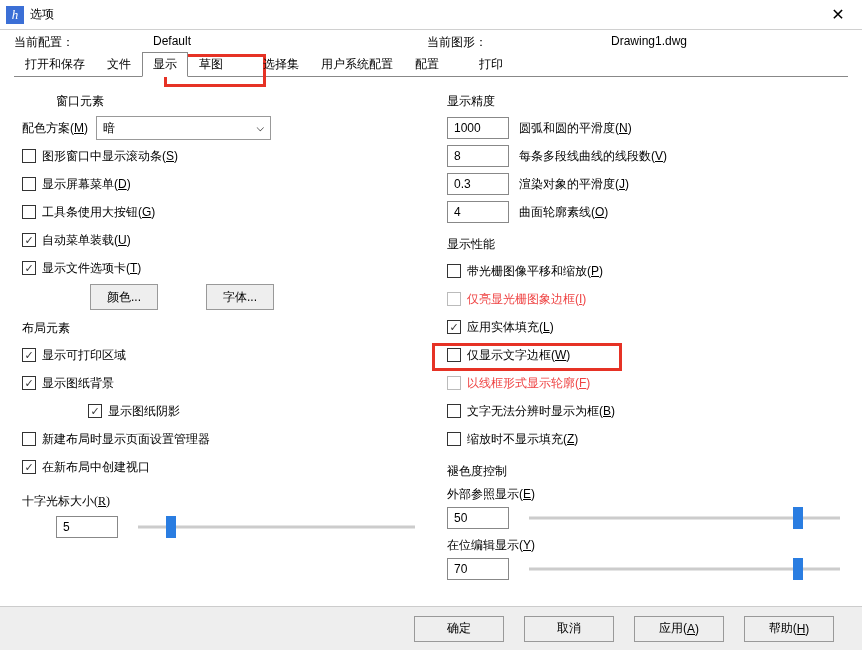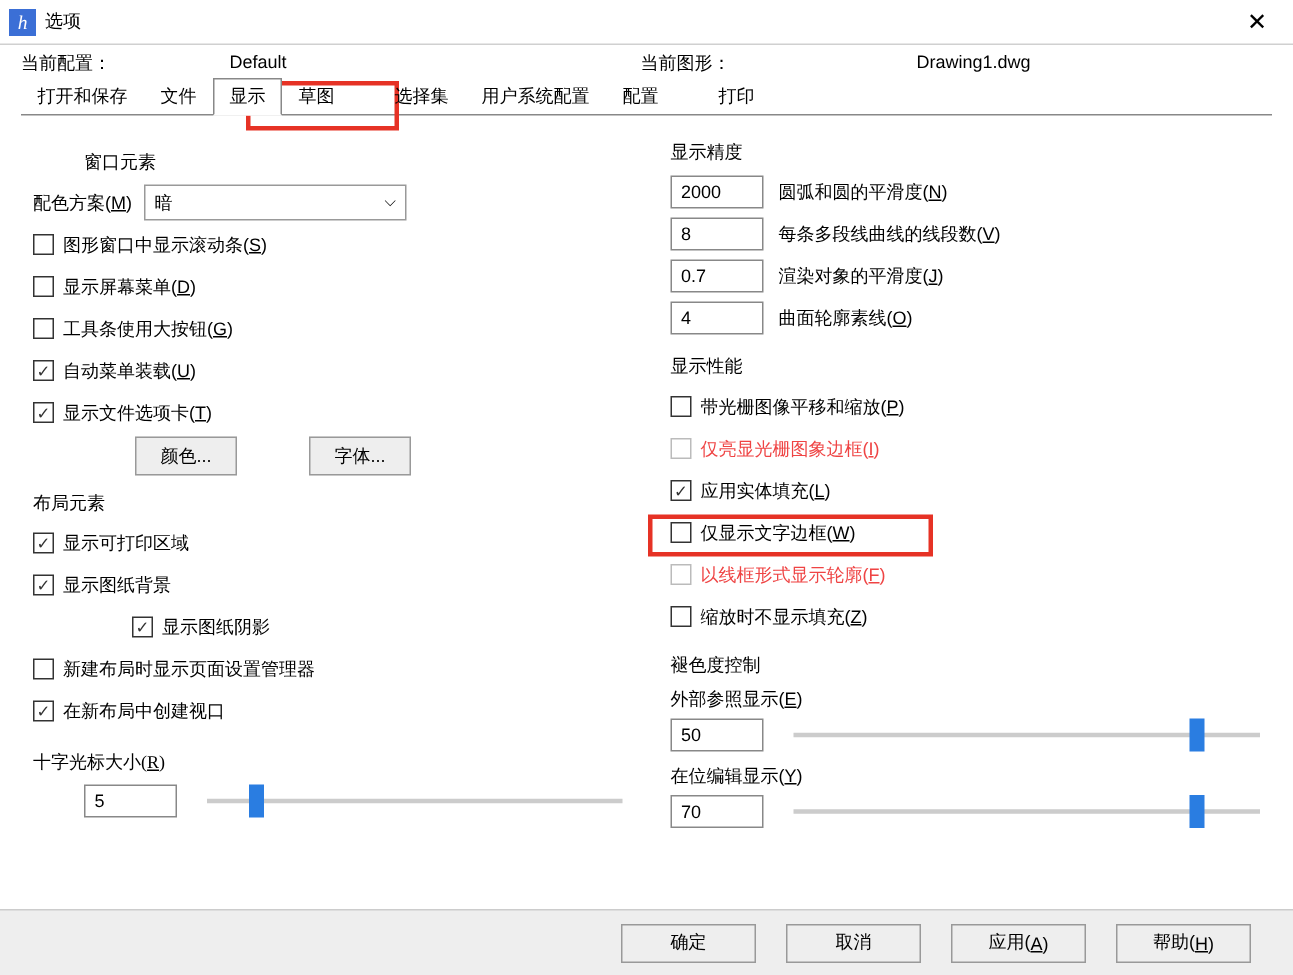--- a/index.html
+++ b/index.html
@@ -72,21 +72,20 @@
   }
   .red-highlight {
     position: absolute;
     border: 3px solid #e63225;
     pointer-events: none;
   }
   .content {
     padding: 10px 22px 8px;
     display: flex;
     gap: 32px;
-    align-items: center;
   }
   .col { flex: 1; }
   .section-title { margin: 6px 0 6px 34px; }
   .section-title.noindent { margin-left: 0; font-family: Liberation Serif, serif; }
   .indent { margin-left: 34px; }
   .row { display: flex; align-items: center; margin: 4px 0; min-height: 24px; }
   .checkbox {
     width: 14px; height: 14px;
     border: 1px solid #333;
     margin-right: 6px;
@@ -277,29 +276,29 @@
       <div class="slider">
         <div class="track"></div>
         <div class="thumb" style="left:10%"></div>
       </div>
     </div>
   </div>
 
   <div class="col">
     <div class="section-title noindent">显示精度</div>
     <div class="row">
-        <span class="text-input">2000</span>
+        <span class="text-input">1000</span>
         <span>圆弧和圆的平滑度(<span class="u">N</span>)</span>
       </div>
     <div class="row">
         <span class="text-input">8</span>
         <span>每条多段线曲线的线段数(<span class="u">V</span>)</span>
       </div>
     <div class="row">
-        <span class="text-input">0.7</span>
+        <span class="text-input">0.3</span>
         <span>渲染对象的平滑度(<span class="u">J</span>)</span>
       </div>
     <div class="row">
         <span class="text-input">4</span>
         <span>曲面轮廓素线(<span class="u">O</span>)</span>
       </div>
 
     <div class="section-title noindent" style="margin-top:12px">显示性能</div>
     <div class="row">
         <label class="cblabel">
@@ -322,20 +321,26 @@
     <div class="row" style="position:relative">
       <label class="cblabel">
           <span class="checkbox"></span>
           <span>仅显示文字边框(<span class="u">W</span>)</span>
         </label>
     </div>
     <div class="row">
         <label class="cblabel disabled">
           <span class="checkbox disabled"></span>
           <span>以线框形式显示轮廓(<span class="u">F</span>)</span>
+        </label>
+      </div>
+    <div class="row">
+        <label class="cblabel">
+          <span class="checkbox"></span>
+          <span>文字无法分辨时显示为框(<span class="u">B</span>)</span>
         </label>
       </div>
     <div class="row">
         <label class="cblabel">
           <span class="checkbox"></span>
           <span>缩放时不显示填充(<span class="u">Z</span>)</span>
         </label>
       </div>
 
     <div class="section-title noindent" style="margin-top:12px">褪色度控制</div>

